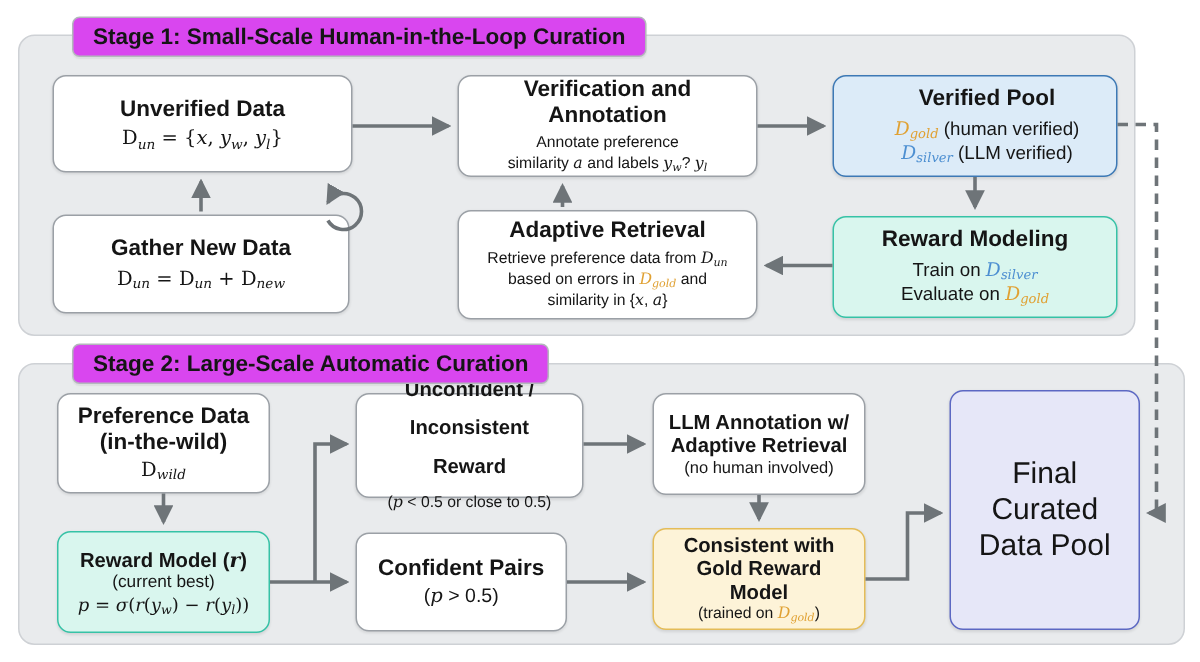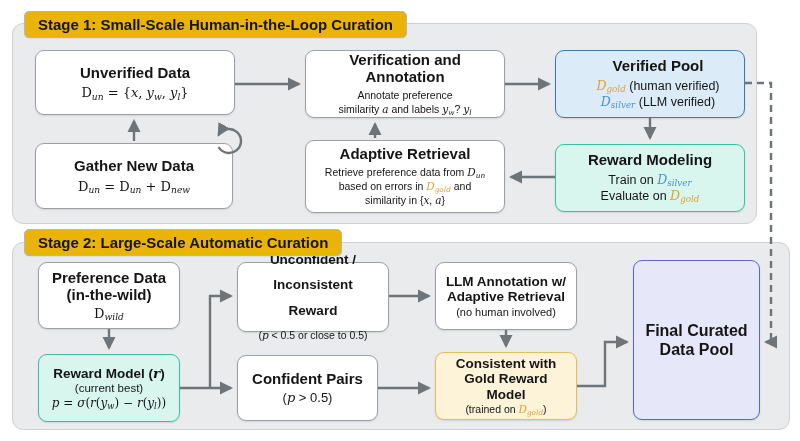--- a/index.html
+++ b/index.html
@@ -1,31 +1,31 @@
 <!DOCTYPE html>
 <html><head>
 <meta charset="utf-8">
 <style>
   html,body{margin:0;padding:0;background:#ffffff;}
   .canvas{position:relative;width:800px;height:441px;background:#ffffff;overflow:hidden;
           font-family:"Liberation Sans",sans-serif;color:#151515;}
   .panel{position:absolute;background:#e9ebed;border:1.5px solid #ced1d5;border-radius:11px;z-index:1;}
-  .stage-title{position:absolute;z-index:3;background:#eab308;border:1.5px solid #b3b7bc;
+  .stage-title{position:absolute;z-index:3;background:#d946ef;border:1.5px solid #b3b7bc;
                border-radius:5px;padding:4px 13px;font-weight:bold;font-size:15px;white-space:nowrap;
-               box-shadow:0 1px 1px rgba(0,0,0,.06);}
+               box-shadow:0 1px 1px rgba(0,0,0,.06);margin-left:24px;}
   .box{position:absolute;z-index:2;background:#ffffff;border:1.8px solid #9ba0a6;border-radius:9px;
        display:flex;flex-direction:column;align-items:center;justify-content:center;text-align:center;
        box-shadow:0 1px 2px rgba(0,0,0,.10);padding:2px 4px;box-sizing:border-box;}
   .box.blue{background:#dcebf8;border-color:#3d79b5;padding-left:20px;}
   .box.mint{background:#d9f6ee;border-color:#36c2a6;}
   .box.yellow{background:#fdf3d8;border-color:#e4bc58;}
   .box.lavender{background:#e6e7f8;border-color:#5c68c3;}
   .bt{font-weight:bold;font-size:15px;line-height:1.13;}
   .bt-sm{font-weight:bold;font-size:13.5px;line-height:1.13;}
-  .bt-lg{font-weight:bold;font-size:16px;line-height:1.2;}
+  .bt-lg{font-weight:normal;font-size:20px;line-height:1.2;}
   .sub-line{font-size:10.5px;line-height:1.24;margin-top:1px;}
   .mid-line{font-size:12.5px;line-height:1.3;}
   .formula{font-family:"DejaVu Serif",serif;font-size:13px;margin-top:4px;}
   .formula-sm{font-family:"DejaVu Serif",serif;font-size:12px;margin-top:1px;}
   .mi{font-family:"DejaVu Serif",serif;font-style:italic;}
   .sub{font-size:70%;position:relative;top:.25em;}
   .gold{color:#e0a133;}
   .mi.gold{color:#e0a133;}
   .mi.blue{color:#4d8fd1;}
   svg.wires{position:absolute;left:0;top:0;z-index:5;pointer-events:none;}

